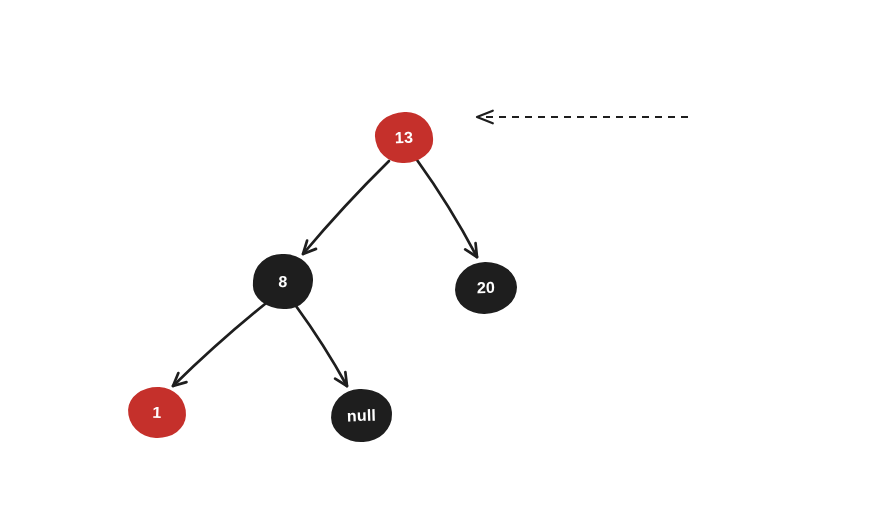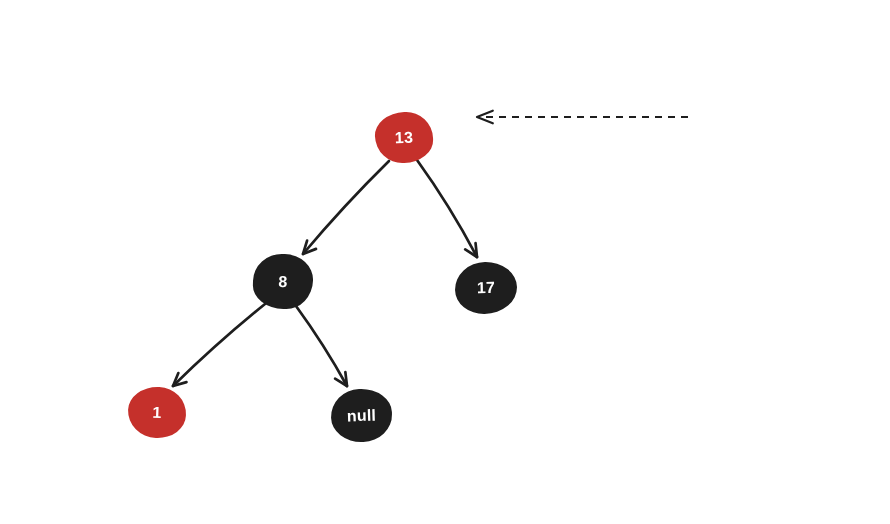--- a/index.html
+++ b/index.html
@@ -56,21 +56,21 @@
       </g>
     </svg>
   <div id="nodes-layer">
       <div class="node" style="left: 375px; top: 111.5px; width: 58px; height: 51px; background: rgb(197, 48, 43); color: rgb(255, 255, 255); border-radius: 53% 47% 52% 48% / 46% 54% 44% 56%; transform: rotate(-2deg);">
         <span class="node-label">13</span>
       </div>
       <div class="node" style="left: 253px; top: 253.5px; width: 60px; height: 55px; background: rgb(30, 30, 30); color: rgb(255, 255, 255); border-radius: 50% 50% 46% 54% / 52% 48% 56% 44%; transform: rotate(1.5deg);">
         <span class="node-label">8</span>
       </div>
       <div class="node" style="left: 455px; top: 262px; width: 62px; height: 52px; background: rgb(30, 30, 30); color: rgb(255, 255, 255); border-radius: 49% 51% 53% 47% / 53% 49% 51% 47%; transform: rotate(-1deg);">
-        <span class="node-label">17</span>
+        <span class="node-label">20</span>
       </div>
       <div class="node" style="left: 128px; top: 386.5px; width: 58px; height: 51px; background: rgb(197, 48, 43); color: rgb(255, 255, 255); border-radius: 52% 48% 50% 50% / 47% 53% 46% 54%; transform: rotate(2deg);">
         <span class="node-label">1</span>
       </div>
       <div class="node" style="left: 330.5px; top: 388.5px; width: 61px; height: 53px; background: rgb(30, 30, 30); color: rgb(255, 255, 255); border-radius: 48% 52% 49% 51% / 54% 46% 52% 48%; transform: rotate(-1.5deg);">
         <span class="node-label">null</span>
       </div>
     </div>
 </div>
 

